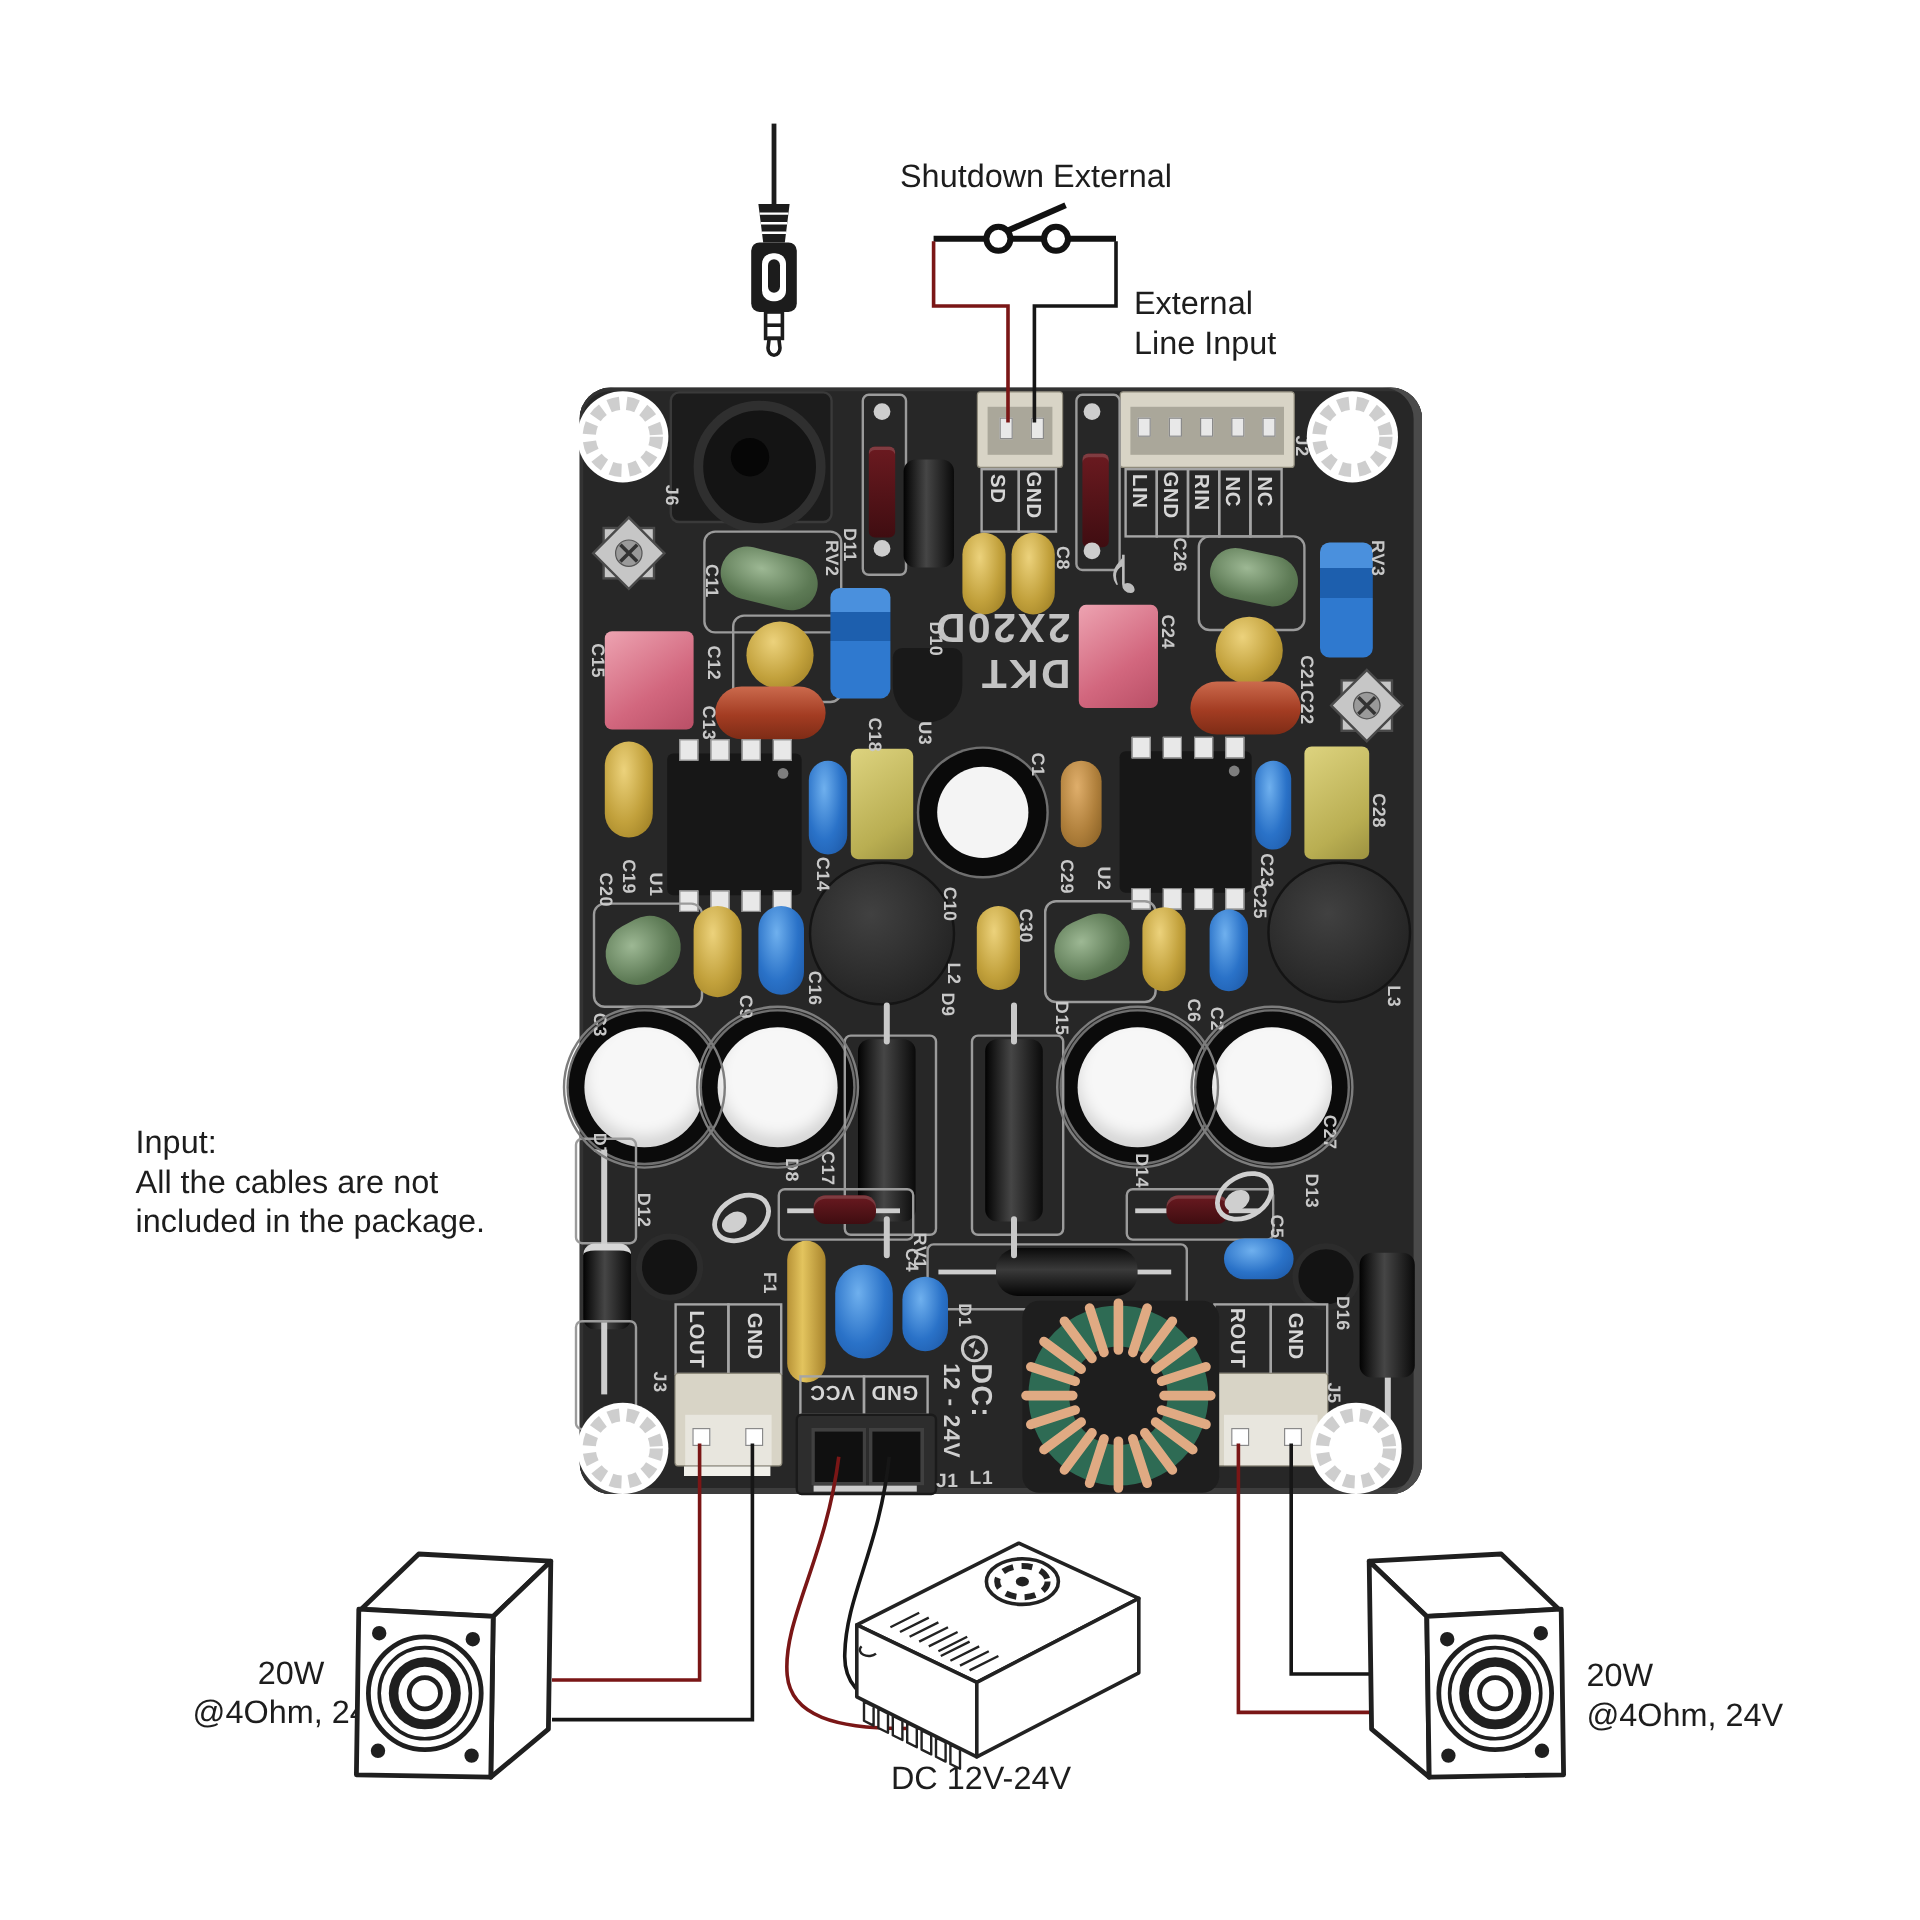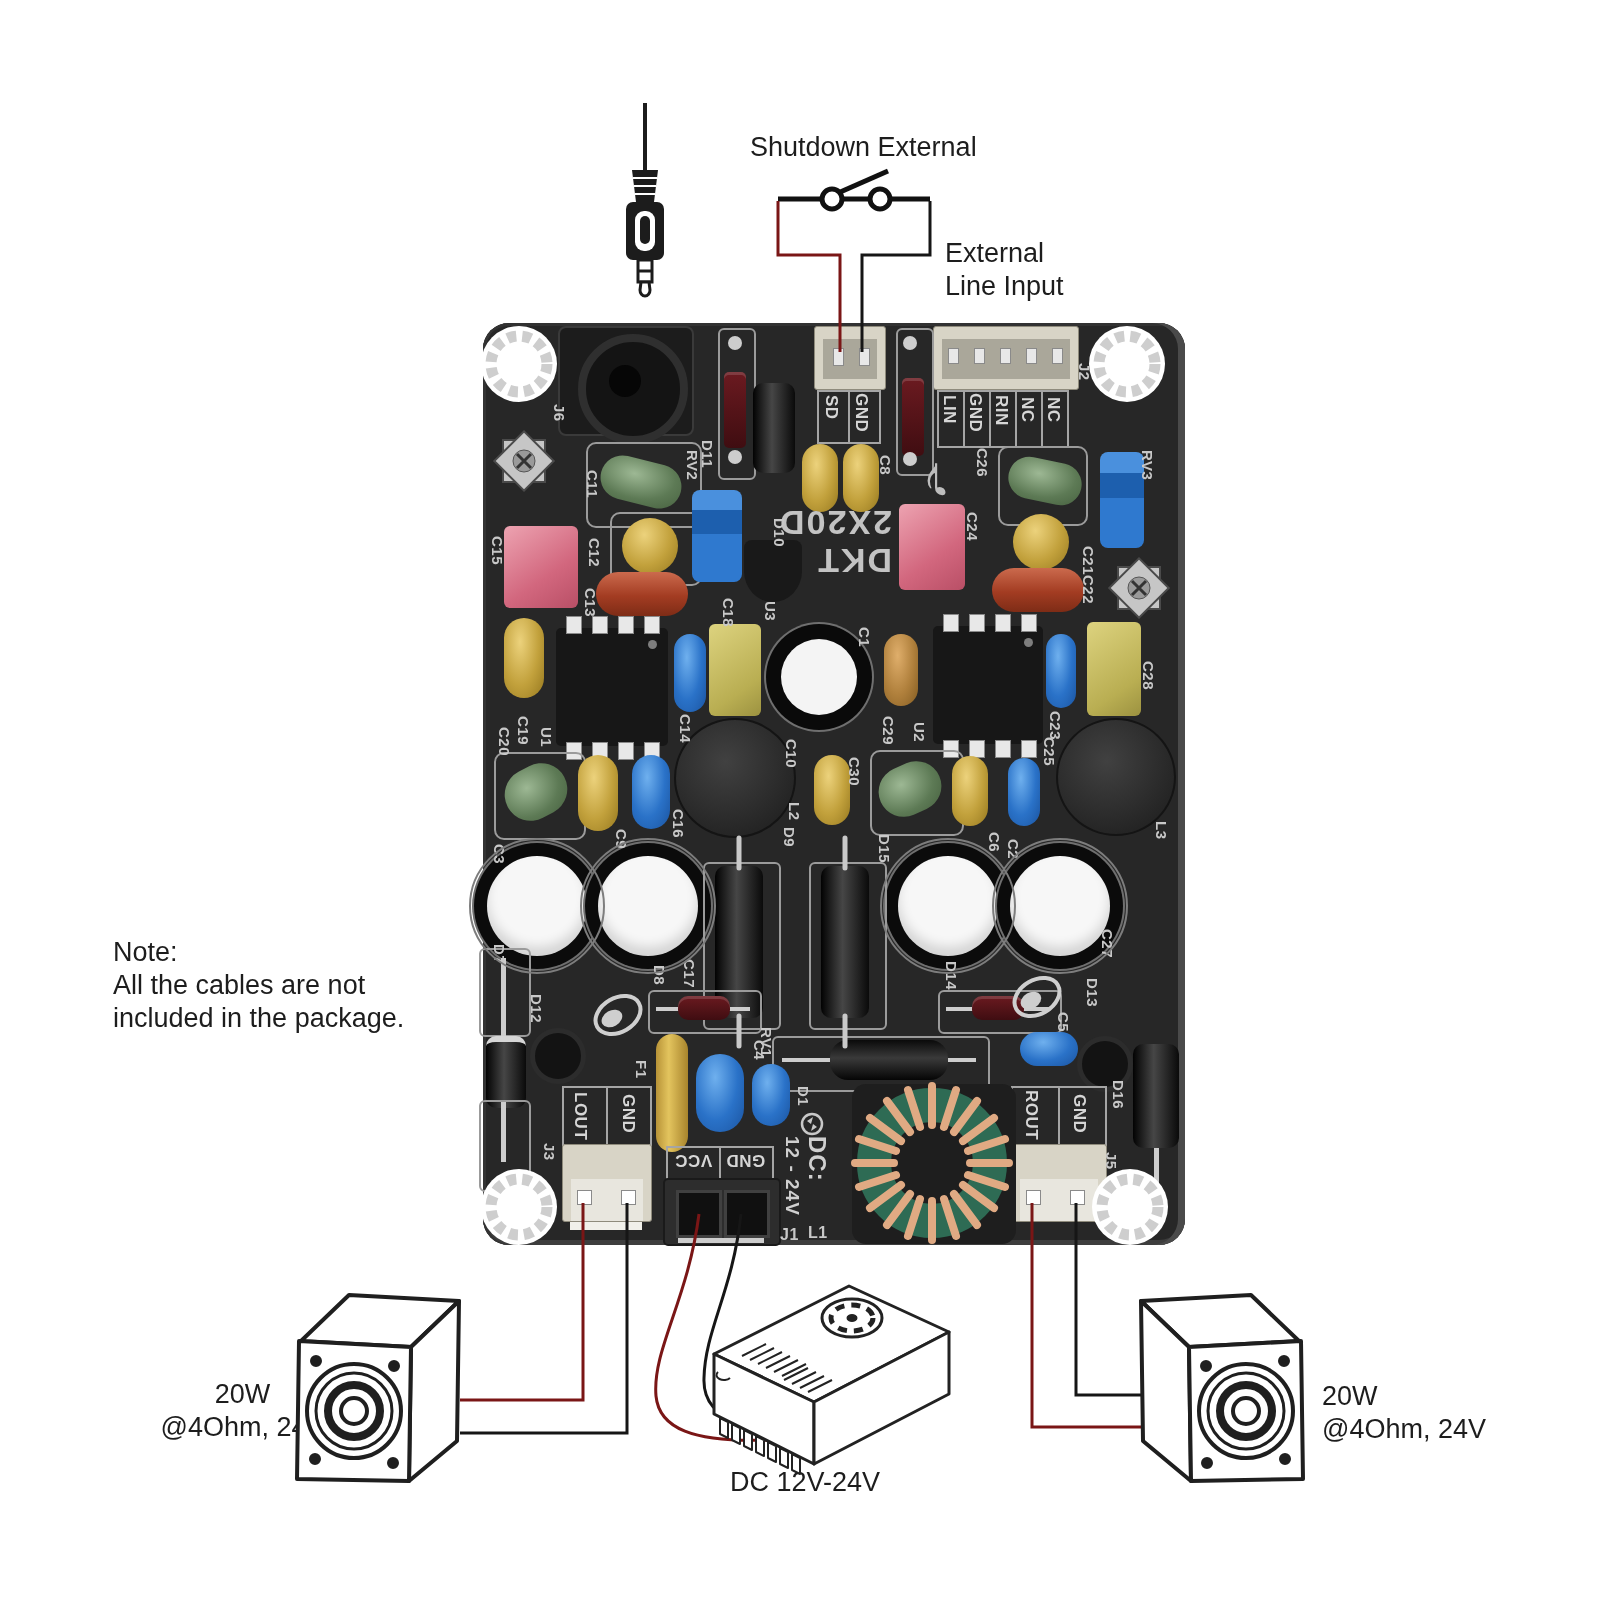--- a/index.html
+++ b/index.html
@@ -294,33 +294,33 @@
   <span class="ref" style="left:558px;top:1143px">J3</span>
   <span class="ref" style="left:1120px;top:1152px">J5</span>
   <span class="ref" style="left:1093px;top:363px">J2</span>
 
   <div class="ann" style="left:750px;top:131px">Shutdown External</div>
   <div class="ann" style="left:945px;top:237px">
     <div>External</div>
     <div>Line Input</div>
   </div>
   <div class="ann" style="left:113px;top:936px">
-    <div>Note:</div>
+    <div>Input:</div>
     <div>All the cables are not</div>
     <div>included in the package.</div>
   </div>
   <div class="ann" style="left:140px;top:1378px;width:205px;text-align:center">
     <div>20W</div>
     <div>@4Ohm, 24V</div>
   </div>
   <div class="ann" style="left:1322px;top:1380px">
     <div>20W</div>
     <div>@4Ohm, 24V</div>
   </div>
-  <div class="ann" style="left:730px;top:1466px;width:175px;">DC 12V-24V</div>
+  <div class="ann" style="left:730px;top:1466px;width:175px;text-align:center">DC 12V-24V</div>
 
   <svg class="art" width="1600" height="1600" viewBox="0 0 1600 1600">
 
     <g transform="translate(519,364)">
         <circle r="38" fill="#fff"></circle>
         <circle r="28" fill="none" stroke="#cecece" stroke-width="11" stroke-dasharray="9 6"></circle>
       </g>
     <g transform="translate(1127,364)">
         <circle r="38" fill="#fff"></circle>
         <circle r="28" fill="none" stroke="#cecece" stroke-width="11" stroke-dasharray="9 6"></circle>

